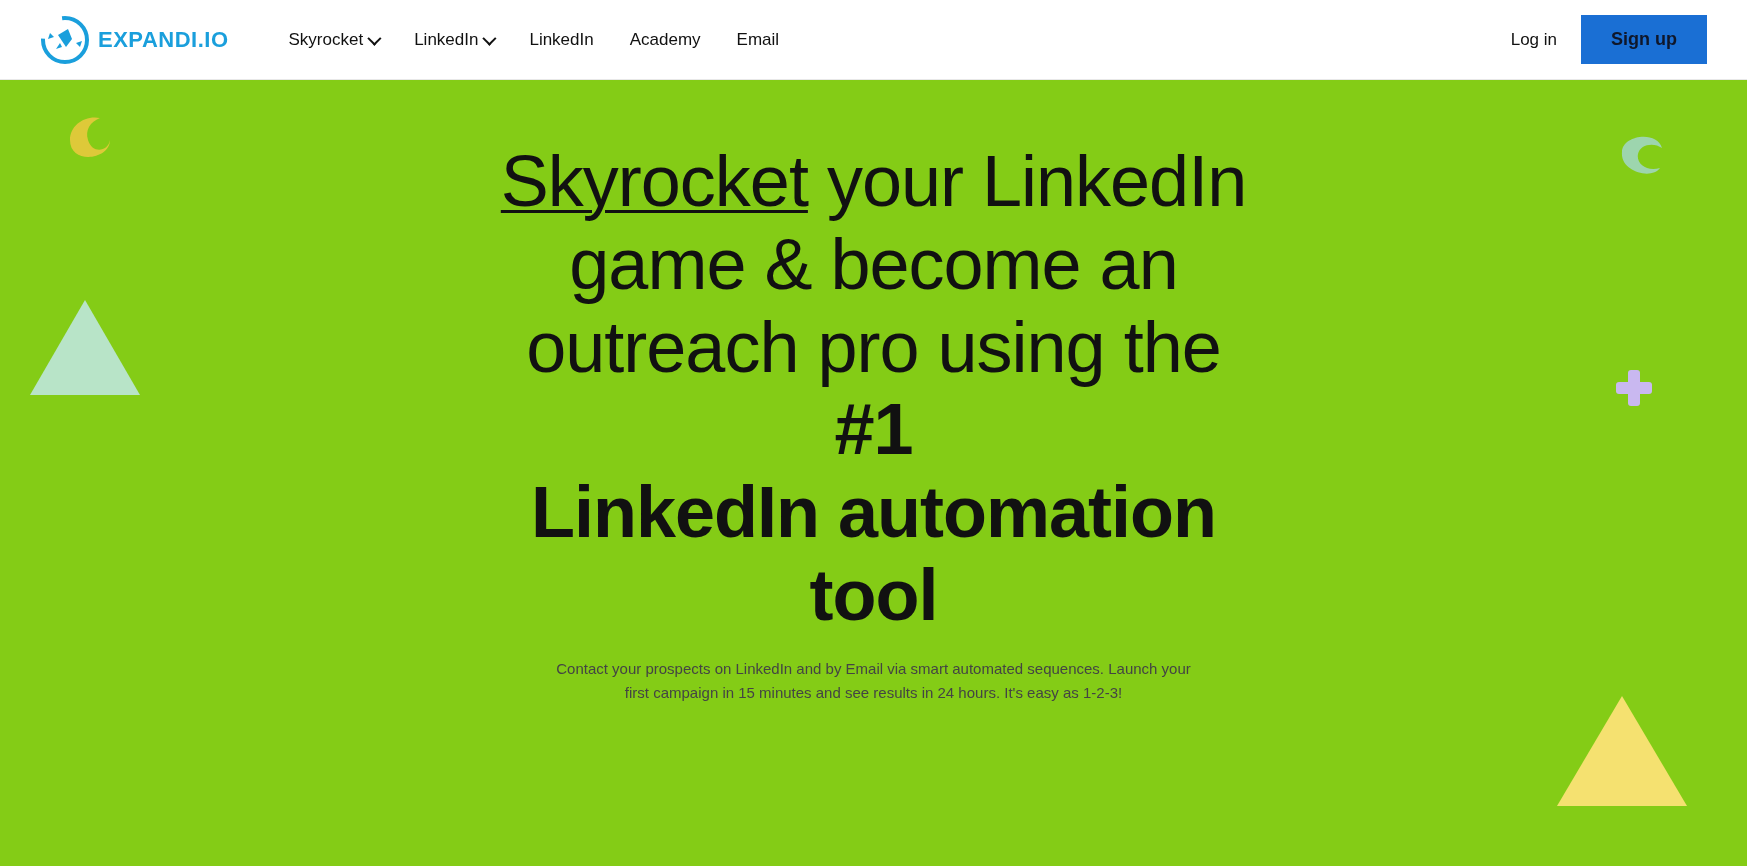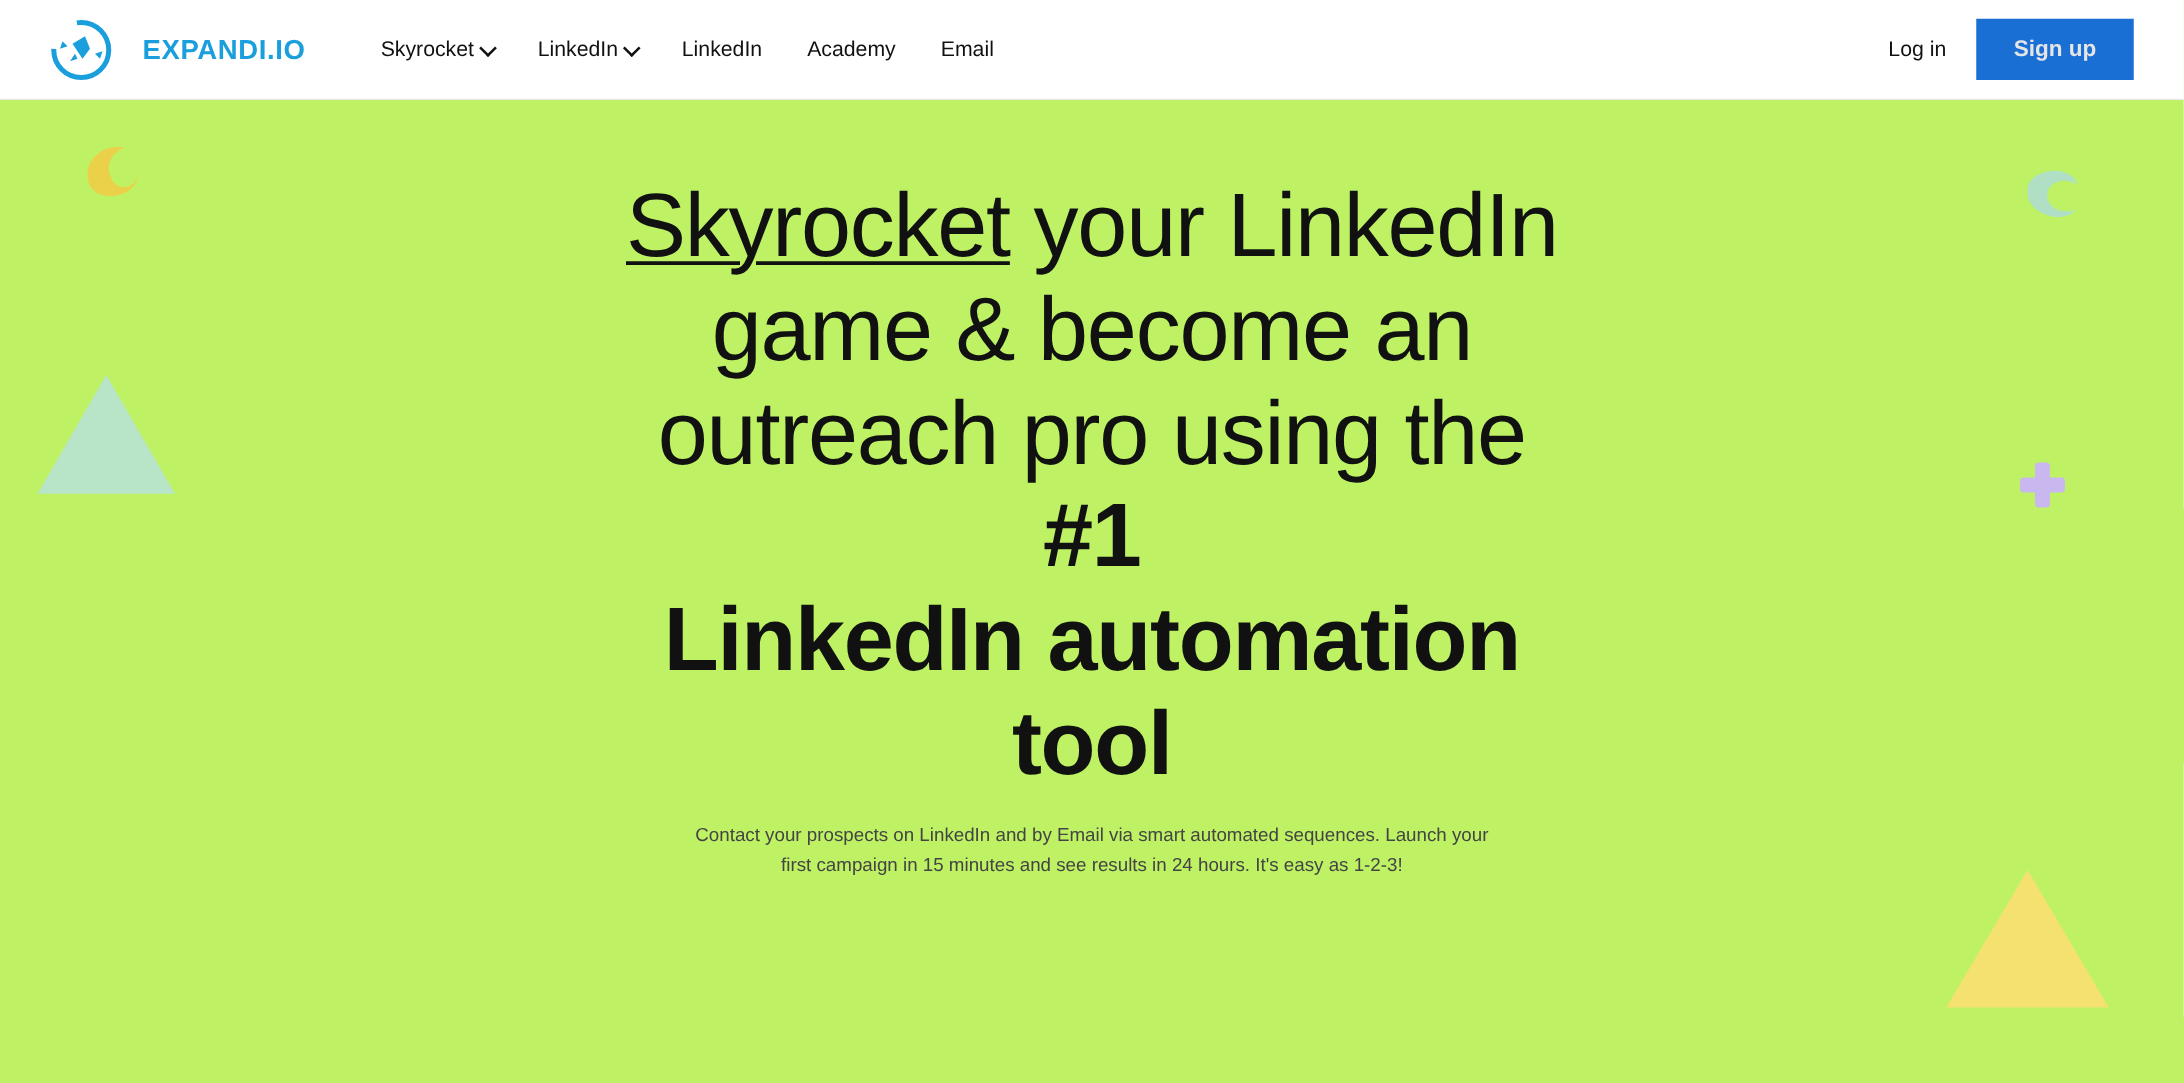--- a/index.html
+++ b/index.html
@@ -19,21 +19,21 @@
       height: 80px;
       border-bottom: 1px solid #e8e8e8;
       position: relative;
       z-index: 10;
       background: #fff;
     }
 
     .logo-area {
       display: flex;
       align-items: center;
-      gap: 24px;
+      gap: 8px;
       margin-right: 60px;
       text-decoration: none;
     }
 
     .logo-icon {
       width: 50px;
       height: 50px;
     }
 
     .logo-text {
@@ -80,40 +80,40 @@
     .login-link {
       font-size: 17px;
       font-weight: 500;
       color: #111;
       text-decoration: none;
       cursor: pointer;
     }
 
     .signup-btn {
       background: #1a6fd4;
-      color: #e5e5e5;
+      color: #0f172a;
       font-size: 18px;
       font-weight: 700;
       padding: 14px 30px;
       border: none;
       cursor: pointer;
       text-decoration: none;
       display: inline-block;
     }
 
     
     .hero {
       position: relative;
       display: flex;
       flex-direction: column;
       align-items: center;
       padding: 60px 40px 40px;
       min-height: 786px;
       overflow: hidden;
-      background: #bef264;
+      background: #84cc16;
     }
 
     
     .deco {
       position: absolute;
       pointer-events: none;
     }
 
     
     .deco-crescent-yellow {

